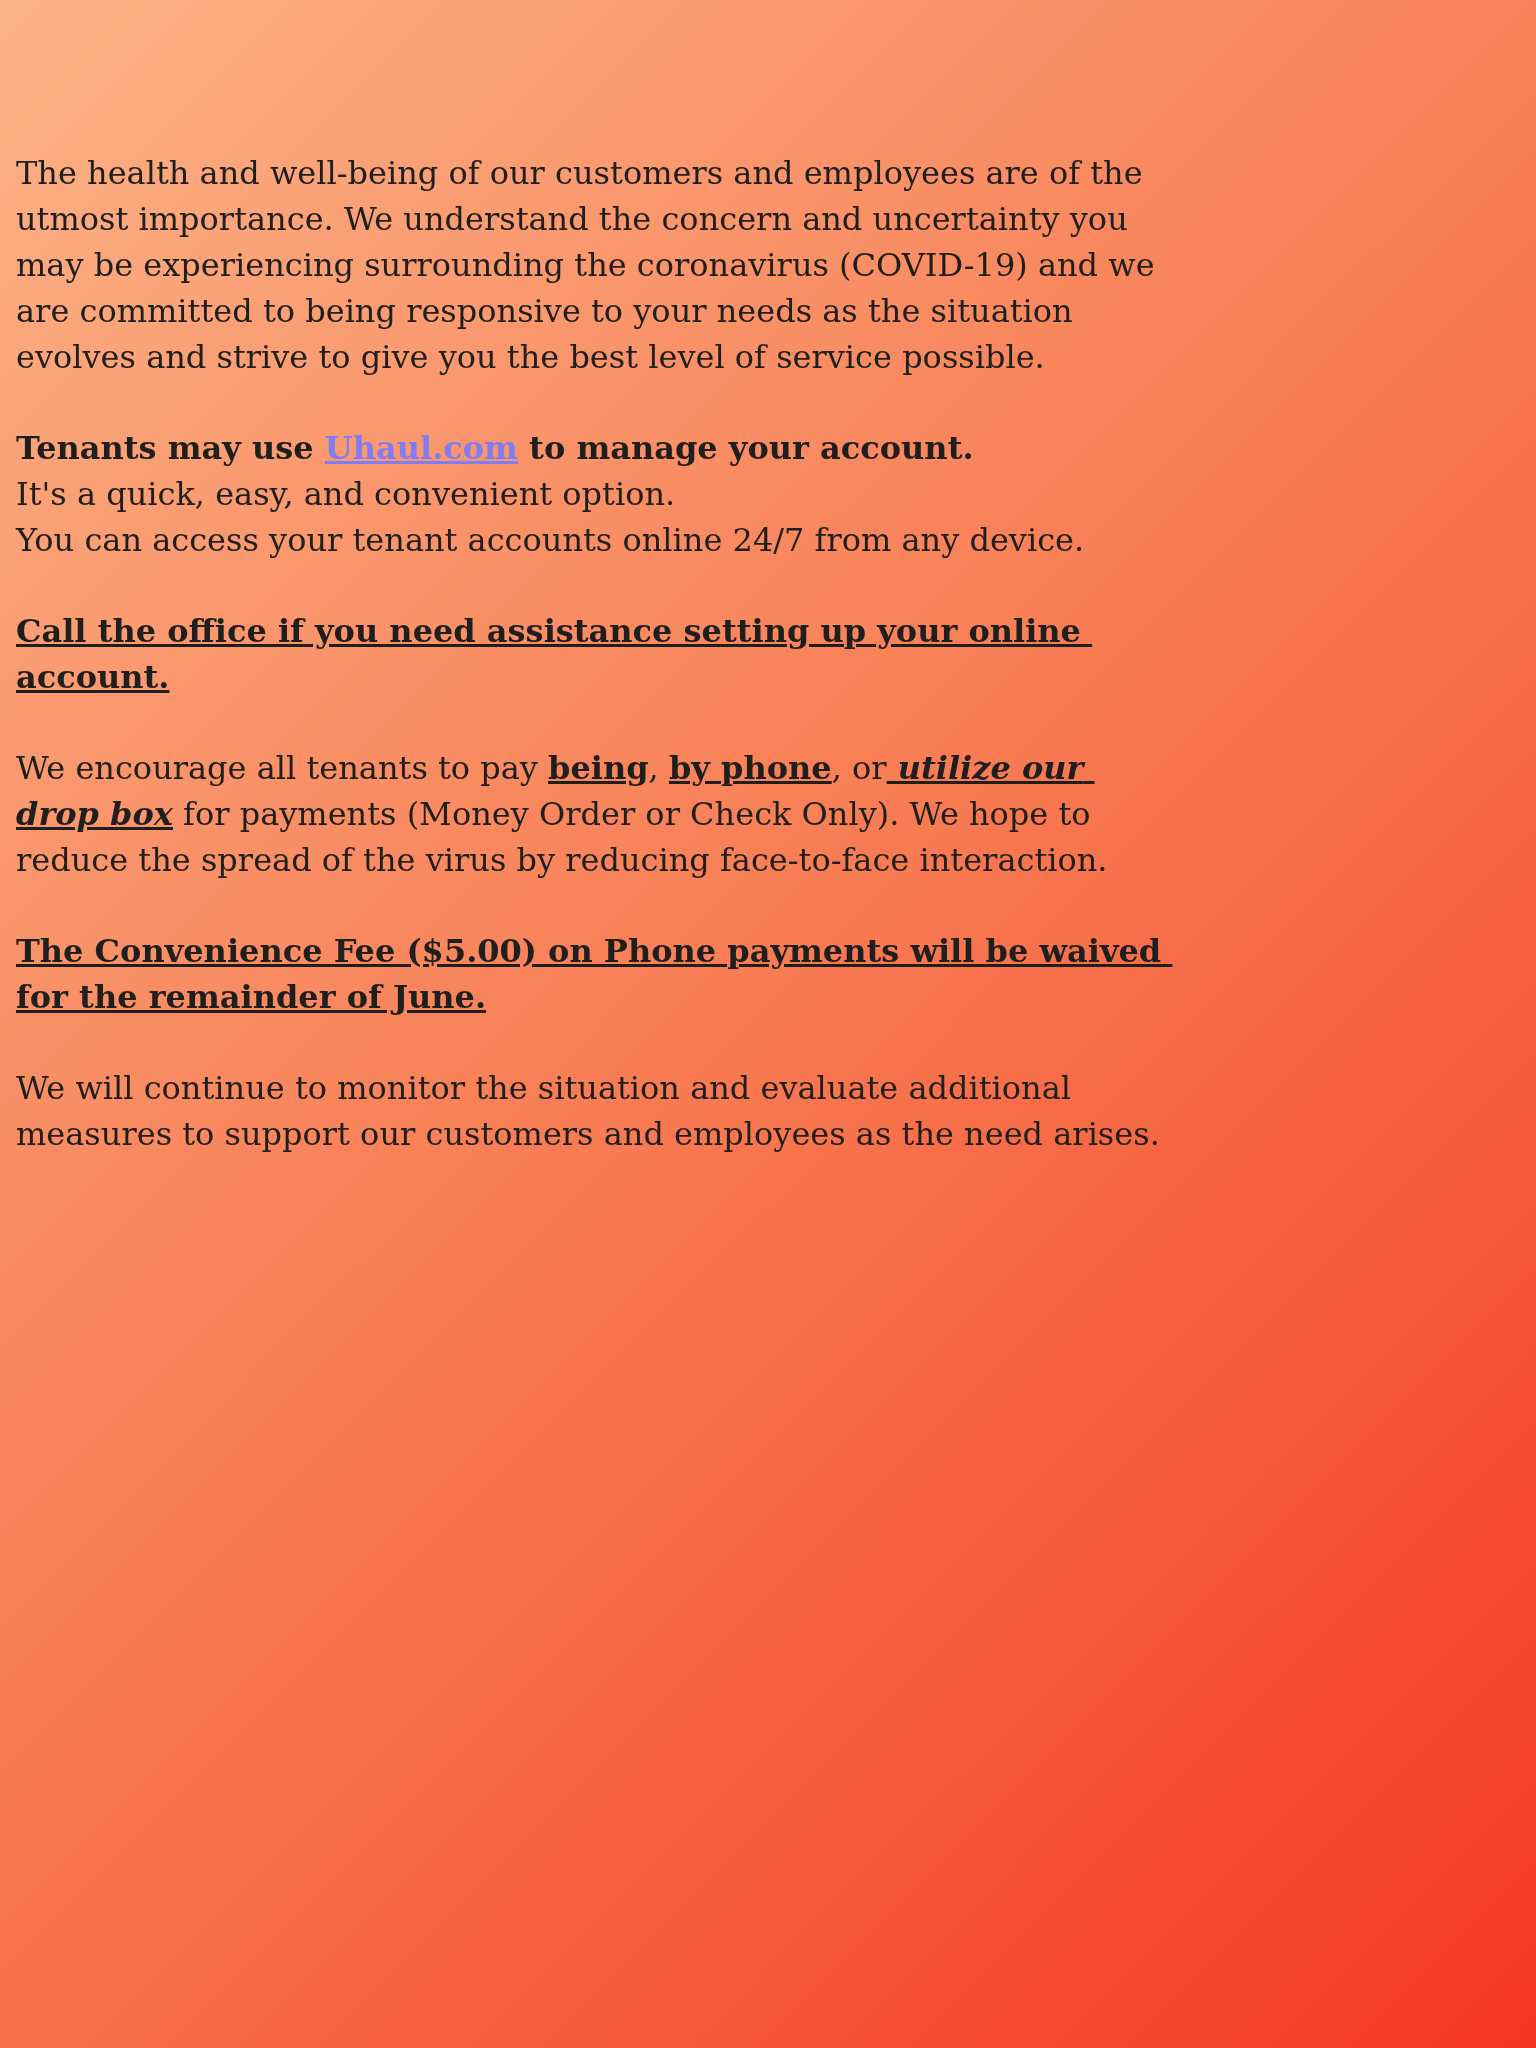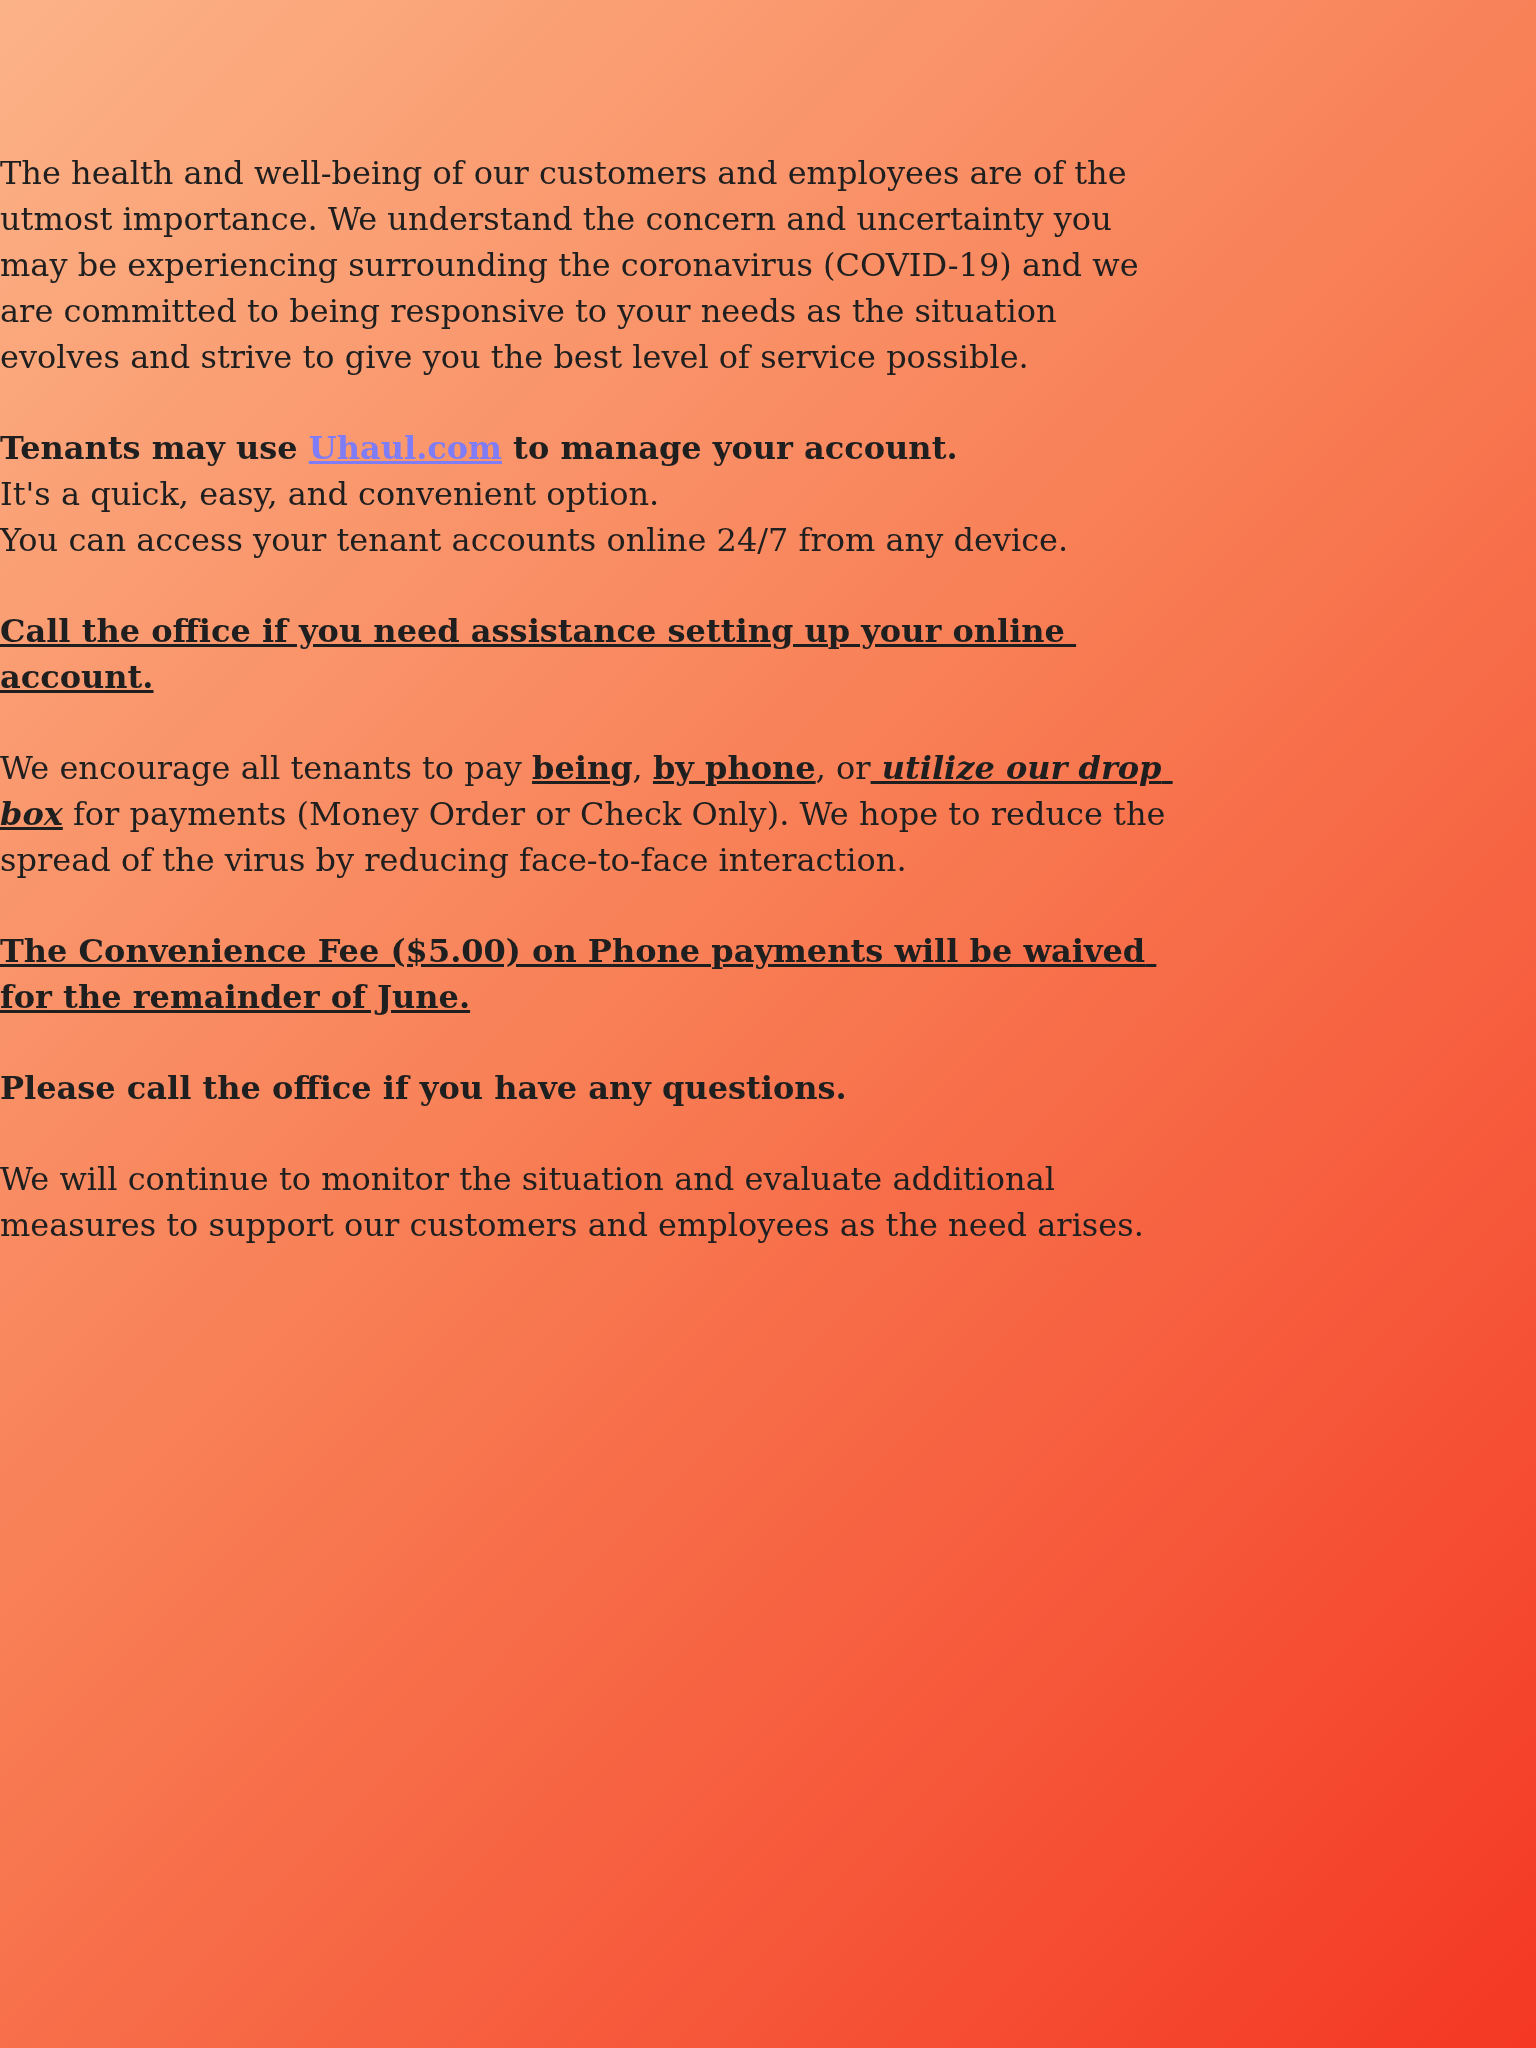--- a/index.html
+++ b/index.html
@@ -10,21 +10,21 @@
     width: 1536px;
     height: 2048px;
     overflow: hidden;
     font-family: "DejaVu Serif", "Liberation Serif", serif;
     color: #1f1f1f;
     
     background: linear-gradient(135deg, #fcb287 0%, #f87c53 48%, #f43723 100%);
   }
   .notice {
     box-sizing: border-box;
-    padding: 150px 40px 0 0;
+    padding: 150px 40px 0 16px;
     max-width: 1215px;
   }
   p.para {
     margin: 0 0 45px 0;
     font-size: 32px;
     line-height: 46px;
     white-space: pre-wrap;
   }
   .bold { font-weight: bold; }
   .underline { text-decoration: underline; }
@@ -39,15 +39,14 @@
 <body style="background: linear-gradient(135deg, rgb(252, 178, 135) 0%, rgb(248, 124, 83) 48%, rgb(244, 55, 35) 100%); color: rgb(31, 31, 31);">
 
 <div class="notice" id="notice-root">
     <p class="para"><span>The health and well-being of our customers and employees are of the utmost importance. We understand the concern and uncertainty you may be experiencing surrounding the coronavirus (COVID-19) and we are committed to being responsive to your needs as the situation evolves and strive to give you the best level of service possible.</span></p>
     <p class="para"><span class="bold">Tenants may use </span><a class="link bold" href="#" style="color: rgb(126, 124, 246);">Uhaul.com</a><span class="bold"> to manage your account.</span><span>
 It's a quick, easy, and convenient option.
 You can access your tenant accounts online 24/7 from any device.</span></p>
     <p class="para"><span class="bold underline">Call the office if you need assistance setting up your online account.</span></p>
     <p class="para"><span>We encourage all tenants to pay </span><span class="bold underline">being</span><span>, </span><span class="bold underline">by phone</span><span>, or</span><span class="bold underline italic"> utilize our drop box</span><span> for payments (Money Order or Check Only). We hope to reduce the spread of the virus by reducing face-to-face interaction.</span></p>
     <p class="para"><span class="bold underline">The Convenience Fee ($5.00) on Phone payments will be waived for the remainder of June.</span></p>
-    <p class="para"><span class="bold">Please call the office if you have any questions.</span></p>
     <p class="para"><span>We will continue to monitor the situation and evaluate additional measures to support our customers and employees as the need arises.</span></p>
   </div>
 
 </body></html>

